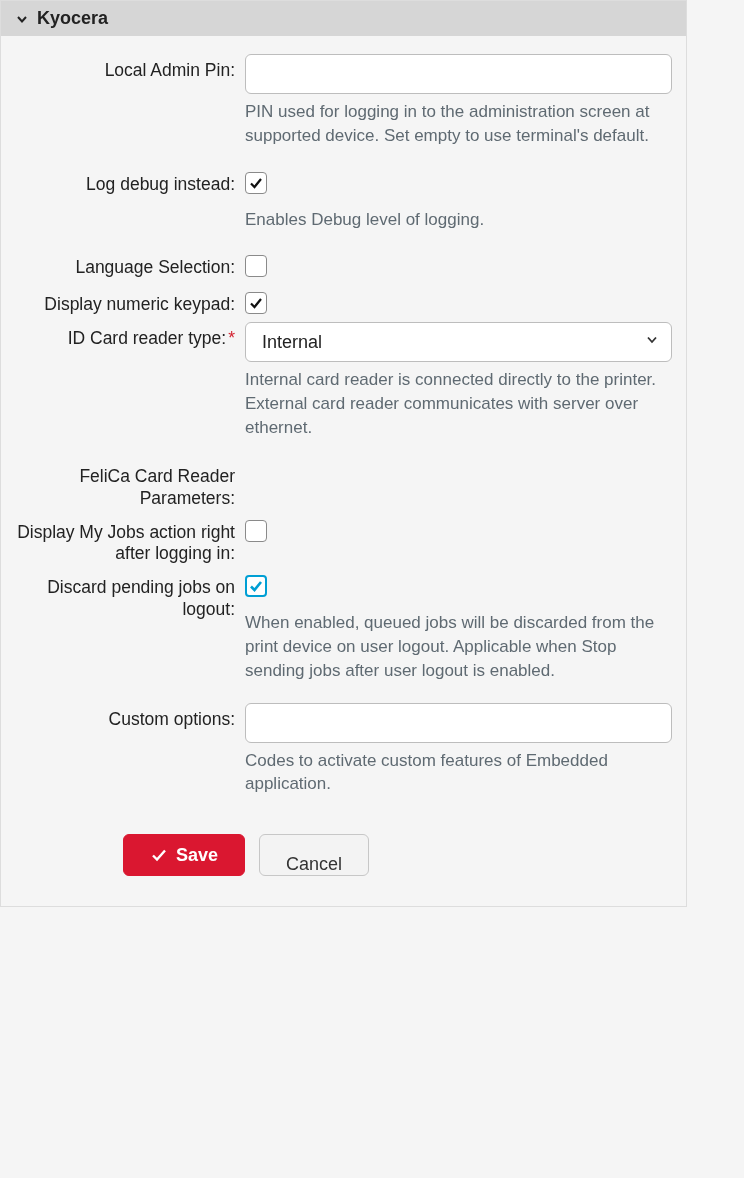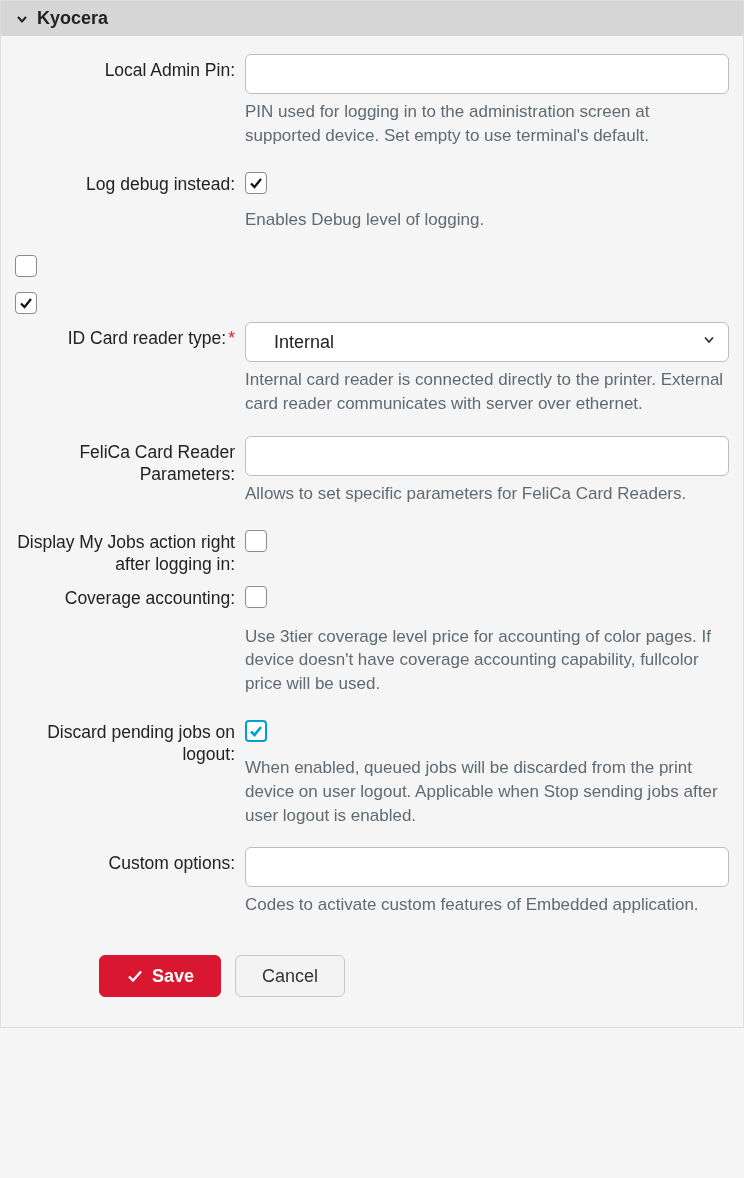--- a/index.html
+++ b/index.html
@@ -8,21 +8,21 @@
     padding: 0;
     width: 744px;
     font-family: "Segoe UI", Arial, sans-serif;
     font-size: 17.5px;
     color: #222;
     background: #f5f5f5;
   }
   .panel {
     border: 1px solid #ddd;
     background: #f5f5f5;
-    width: 744px;
+    width: 687px;
   }
   .panel-header {
     background: #d6d6d6;
     padding: 7px 14px;
     font-weight: 700;
     font-size: 18px;
     display: flex;
     align-items: center;
     gap: 8px;
     cursor: pointer;
@@ -71,21 +71,21 @@
   .select-wrap {
     position: relative;
     width: 100%;
   }
   .select {
     width: 100%;
     height: 40px;
     border: 1px solid #bdbdbd;
     border-radius: 6px;
     background: #fff;
-    padding: 0 36px 0 28px;
+    padding: 0 36px 0 16px;
     font-size: 18px;
     color: #222;
     display: flex;
     align-items: center;
     cursor: pointer;
   }
   .select-caret {
     position: absolute;
     right: 12px;
     top: 50%;
@@ -117,21 +117,21 @@
     margin-top: 6px;
     margin-bottom: 14px;
   }
   .help.tight-top {
     margin-top: 12px;
   }
   .button-row {
     display: flex;
     gap: 14px;
     padding: 18px 0 22px 0;
-    margin-left: 84px;
+    margin-left: 108px;
   }
   .btn {
     height: 42px;
     padding: 0 26px;
     border-radius: 6px;
     font-size: 18px;
     display: inline-flex;
     align-items: center;
     justify-content: center;
     gap: 8px;
@@ -141,20 +141,21 @@
   .btn-primary {
     background: #da1730;
     color: #fff;
     font-weight: 700;
     border-color: #da1730;
   }
   .btn-secondary {
     background: #f3f3f3;
     color: #333;
     border-color: #c7c7c7;
+    align-items: flex-end;
   }
   .btn svg { display: block; }
 </style>
 </head>
 <body>
 
 <div class="panel">
 
   <div class="panel-header">
     <span class="chev">
@@ -181,26 +182,28 @@
         <span class="checkbox">
           <svg width="16" height="16" viewBox="0 0 16 16">
               <polyline points="3,8.5 6.5,12 13,4" fill="none" stroke="#111" stroke-width="2.2"></polyline>
             </svg>
         </span>
         <div class="help tight-top">Enables Debug level of logging.</div>
       </div>
     </div>
 
     <div class="row">
+      <div class="label-col">Language Selection:</div>
       <div class="field-col">
         <span class="checkbox"></span>
       </div>
     </div>
 
     <div class="row">
+      <div class="label-col">Display numeric keypad:</div>
       <div class="field-col">
         <span class="checkbox">
           <svg width="16" height="16" viewBox="0 0 16 16">
               <polyline points="3,8.5 6.5,12 13,4" fill="none" stroke="#111" stroke-width="2.2"></polyline>
             </svg>
         </span>
       </div>
     </div>
 
     <div class="row">
@@ -217,40 +220,29 @@
                 <polyline points="4,6 8,10.5 12,6" fill="none" stroke="#333" stroke-width="1.8"></polyline>
               </svg>
           </span>
         </div>
         <div class="help">Internal card reader is connected directly to the printer. External card reader communicates with server over ethernet.</div>
       </div>
     </div>
 
     <div class="row">
       <div class="label-col">FeliCa Card Reader Parameters:</div>
-      <div class="field-col">
-        <input type="text" class="text-input" value="" style="">
-        <div class="help">Allows to set specific parameters for FeliCa Card Readers.</div>
-      </div>
     </div>
 
     <div class="row">
       <div class="label-col">Display My Jobs action right after logging in:</div>
       <div class="field-col">
         <span class="checkbox"></span>
       </div>
     </div>
 
-    <div class="row">
-      <div class="label-col">Coverage accounting:</div>
-      <div class="field-col">
-        <span class="checkbox"></span>
-        <div class="help tight-top">Use 3tier coverage level price for accounting of color pages. If device doesn't have coverage accounting capability, fullcolor price will be used.</div>
-      </div>
-    </div>
 
     <div class="row">
       <div class="label-col">Discard pending jobs on logout:</div>
       <div class="field-col">
         <span class="checkbox focused">
           <svg width="16" height="16" viewBox="0 0 16 16">
               <polyline points="3,8.5 6.5,12 13,4" fill="none" stroke="#009fd4" stroke-width="2.6"></polyline>
             </svg>
         </span>
         <div class="help tight-top">When enabled, queued jobs will be discarded from the print device on user logout. Applicable when Stop sending jobs after user logout is enabled.</div>

